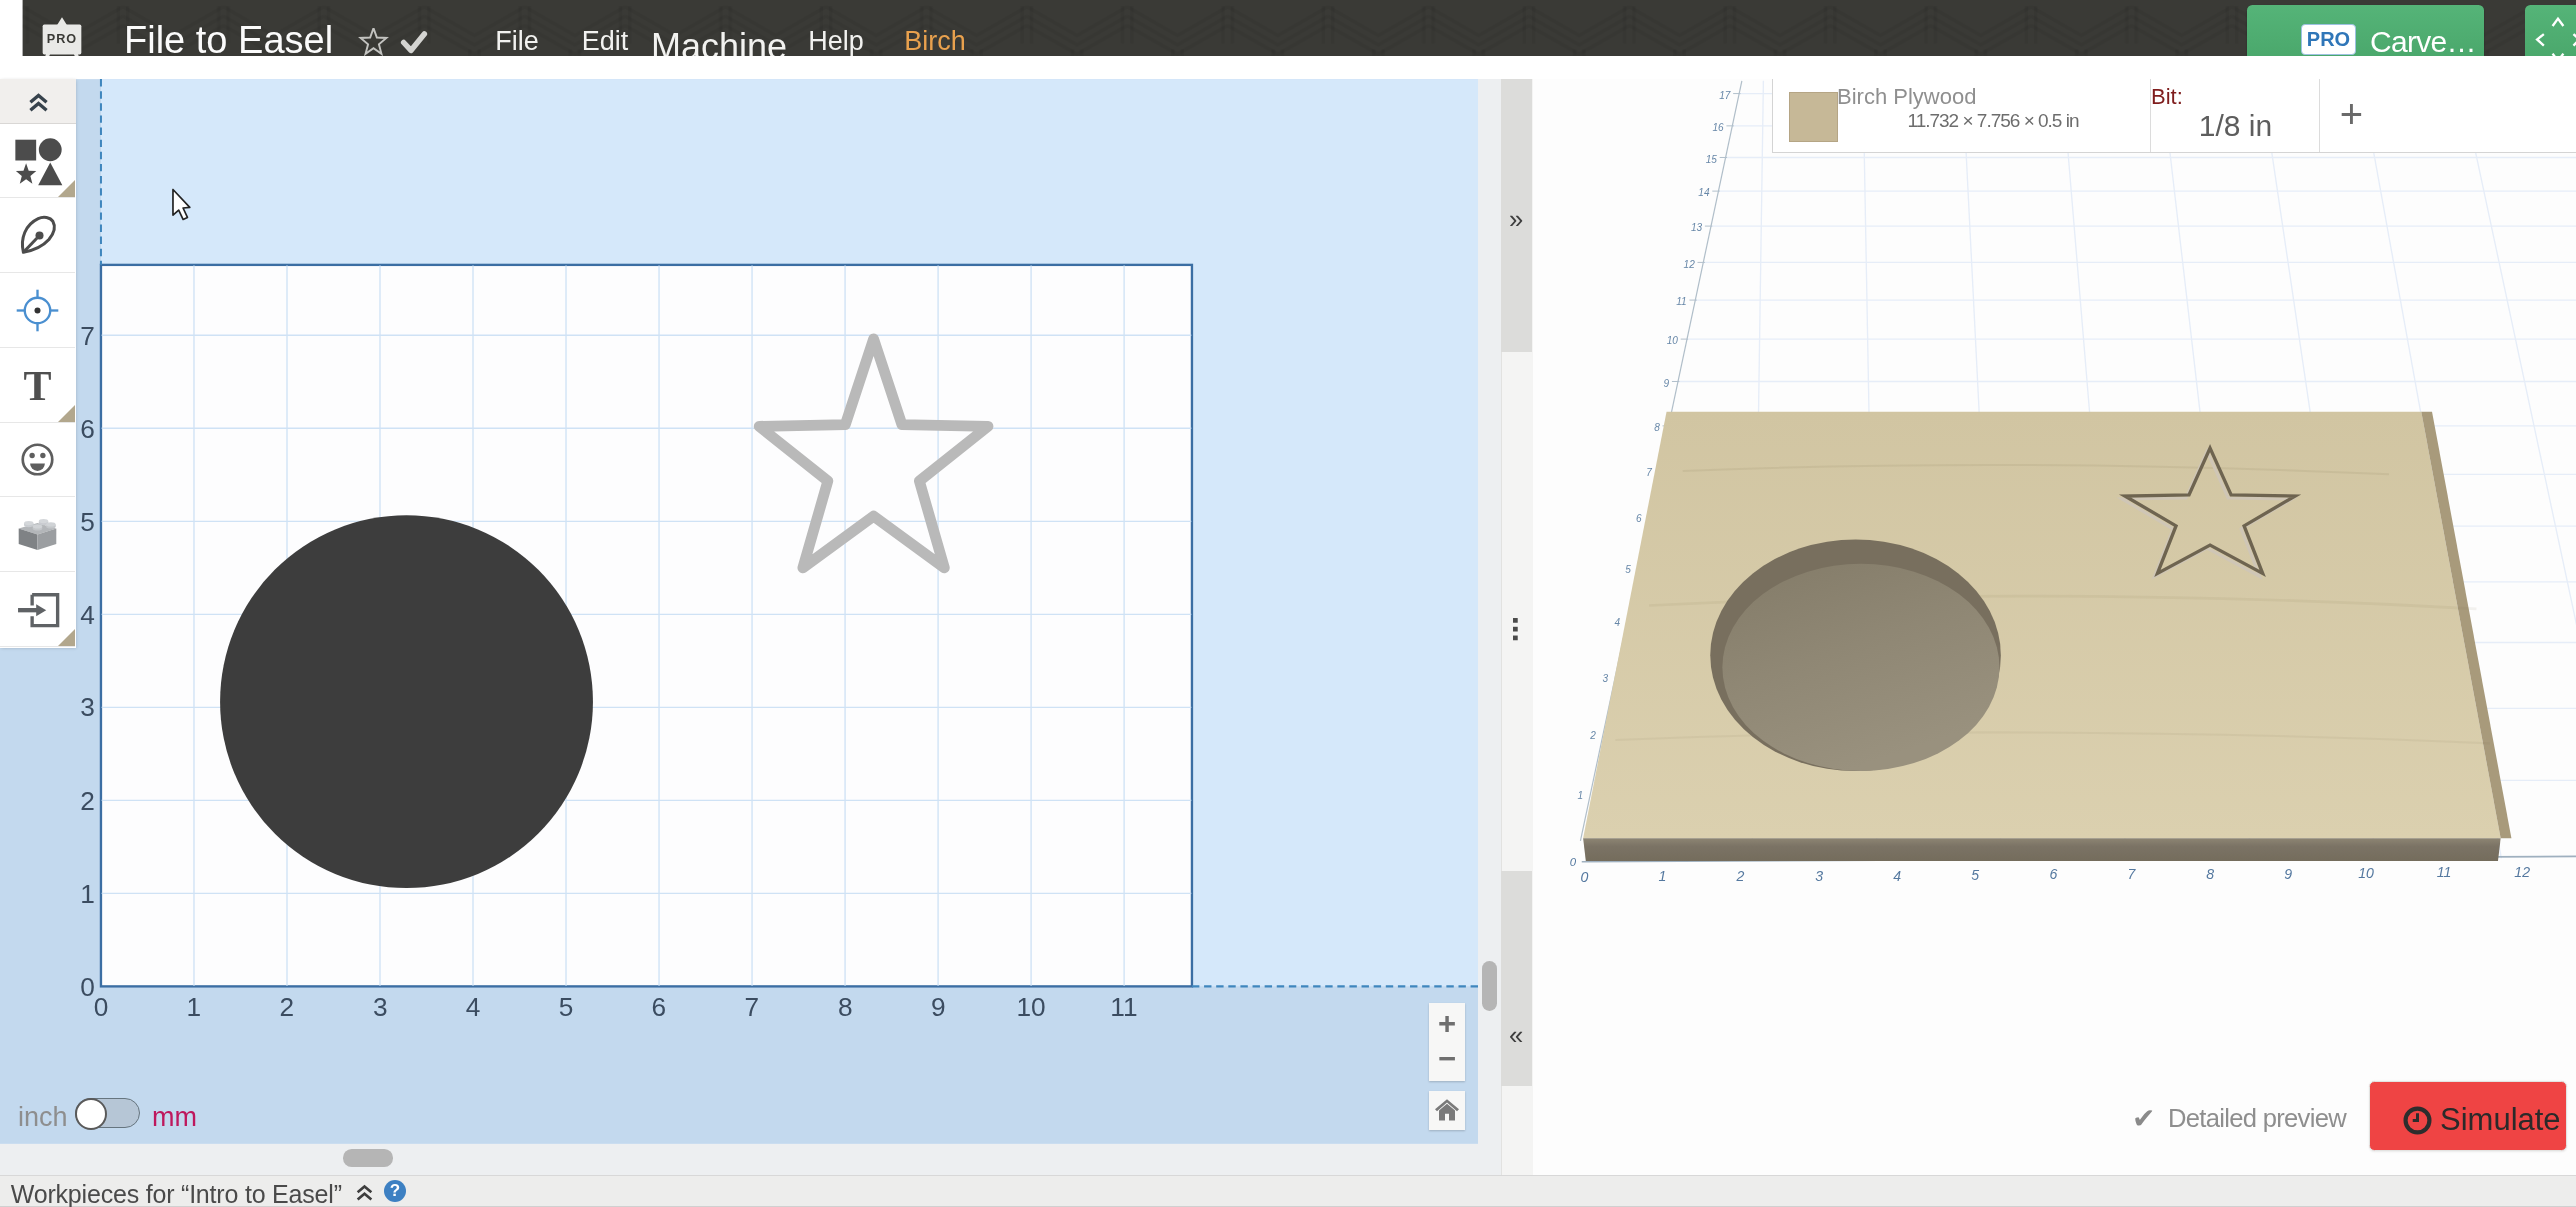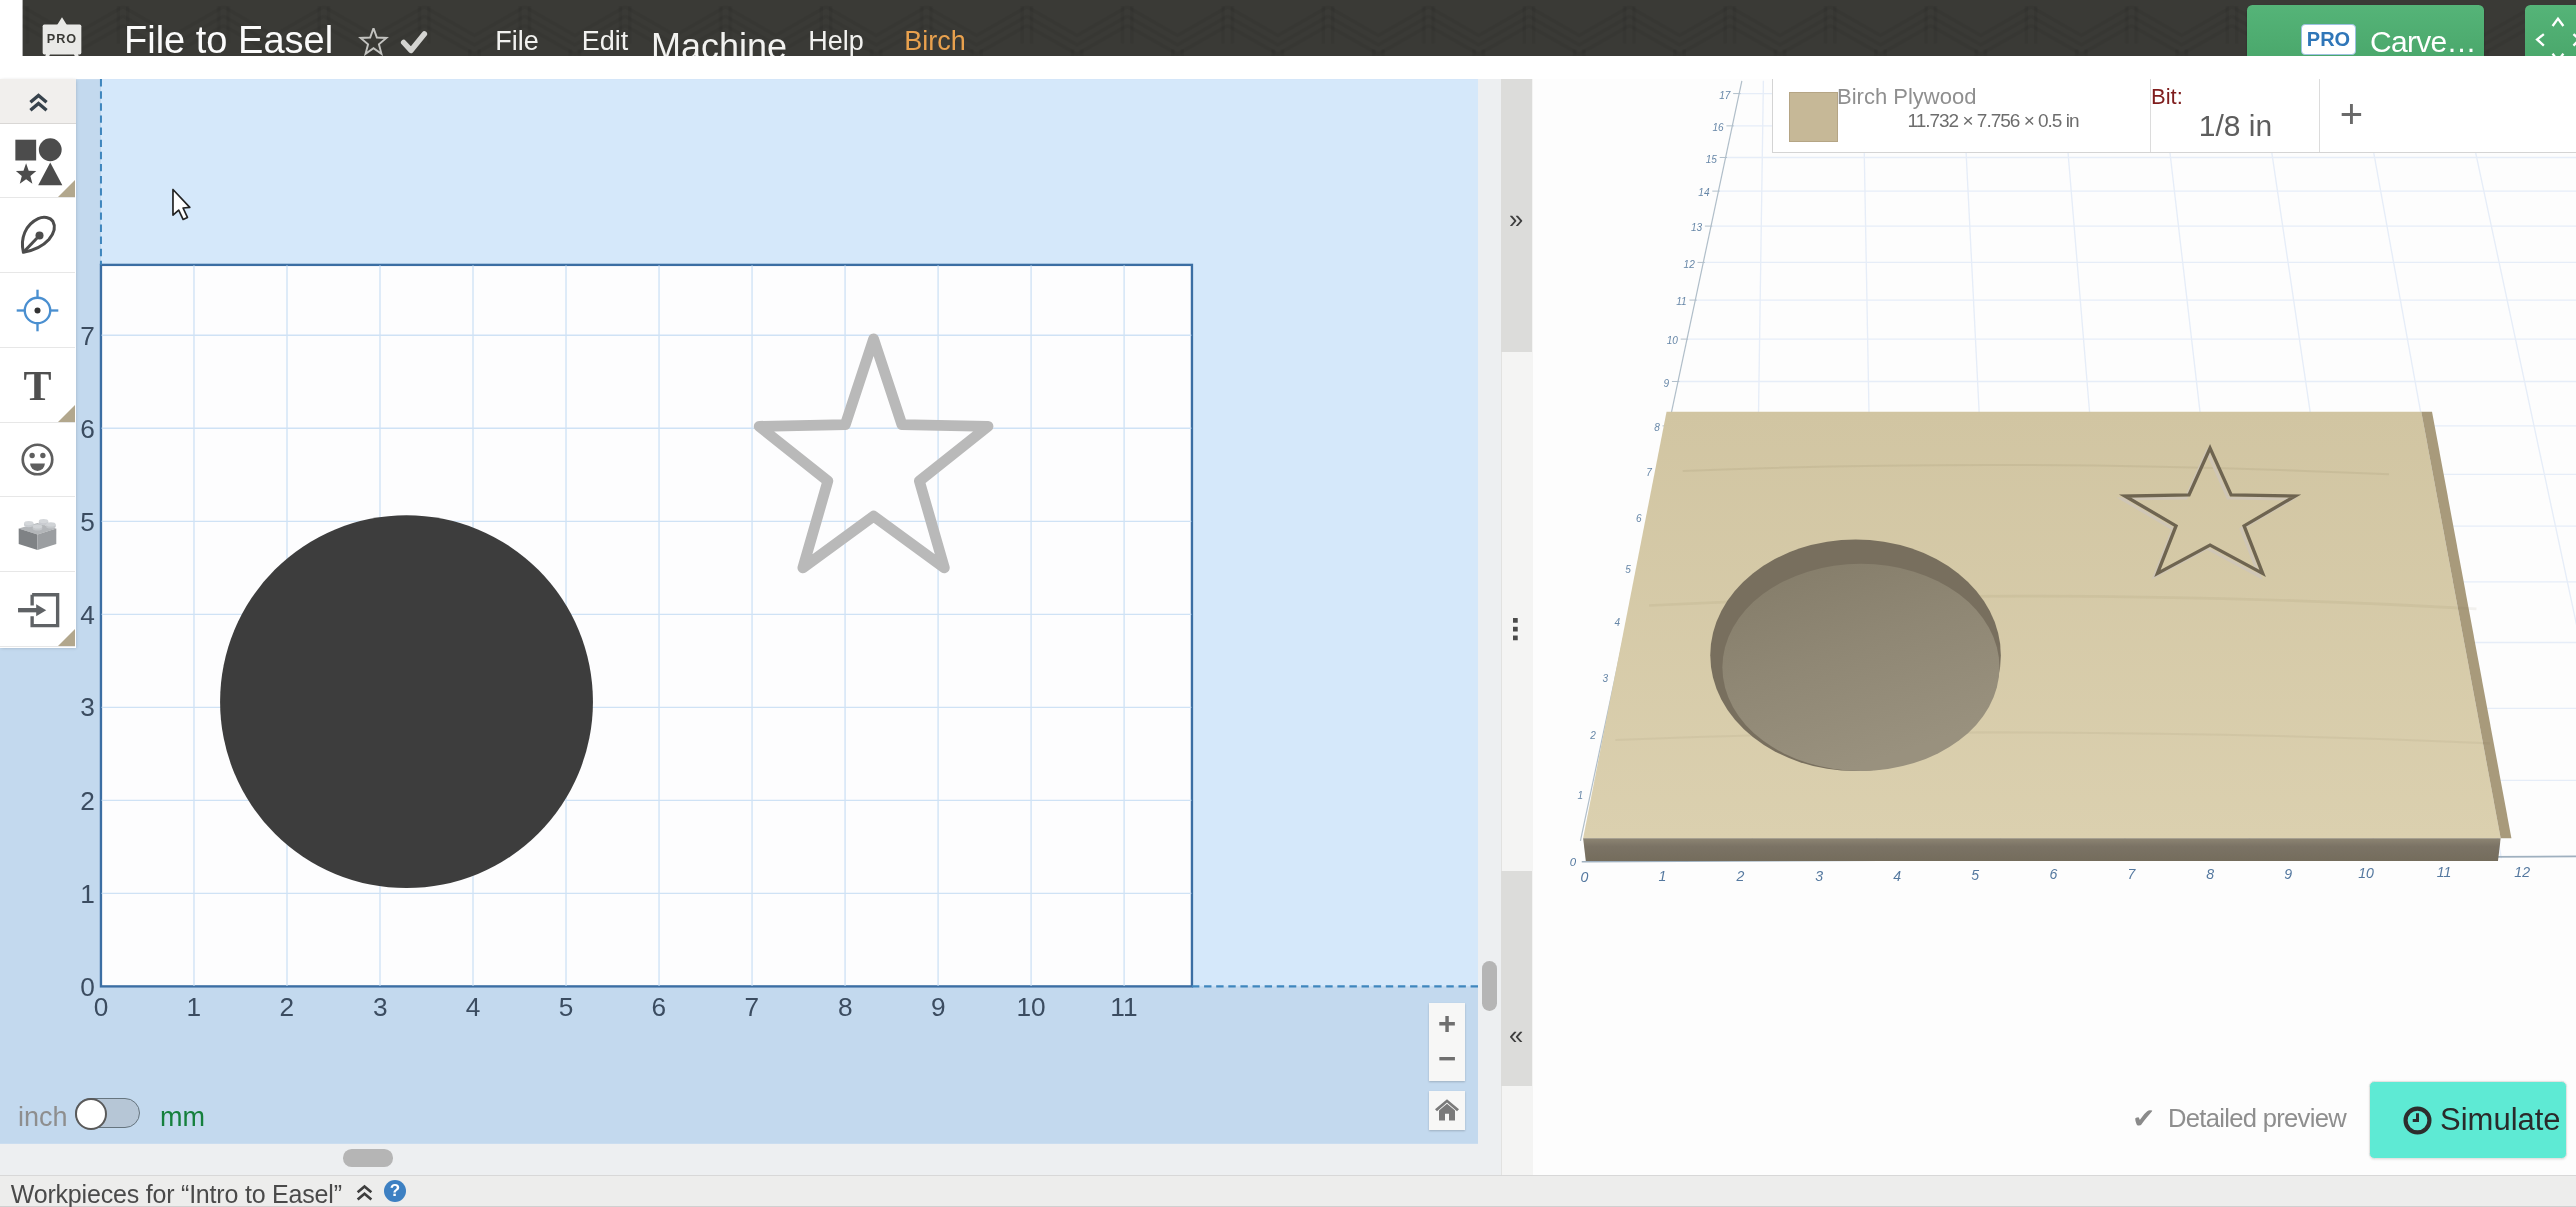--- a/index.html
+++ b/index.html
@@ -254,21 +254,21 @@
 <span style="position:absolute;left:10.8px;top:1180px;font-size:25px;letter-spacing:-0.2px;color:#4a4a4a">Workpieces for “Intro to Easel”</span>
 <svg width="19" height="17.5" viewBox="0 0 36 32" style="position:absolute;left:355px;top:1184px">
 <polyline points="5,15 18,4 31,15" fill="none" stroke="#3e3e3e" stroke-width="5"></polyline>
 <polyline points="5,29 18,18 31,29" fill="none" stroke="#3e3e3e" stroke-width="5"></polyline>
 </svg>
 <div style="position:absolute;left:384px;top:1180px;width:22px;height:22px;border-radius:50%;background:#3d80c2;text-align:center;line-height:22px;font-size:17px;font-weight:bold;color:#fff">?</div>
 
 <span style="position:absolute;left:13.5px;top:1102px;width:54px;text-align:right;font-size:27px;color:#8e8e8e">inch</span>
 <div style="position:absolute;left:75px;top:1098px;width:65px;height:30px;border-radius:15.5px;background:#b6c6d6;border:1.7px solid #66757f;box-sizing:border-box"></div>
 <div style="position:absolute;left:75px;top:1098px;width:32px;height:32px;border-radius:50%;background:#fff;border:2px solid #5a5a5a;box-sizing:border-box"></div>
-<span style="position:absolute;left:160px;top:1102px;font-size:27px;color:#15803d">mm</span>
+<span style="position:absolute;left:152px;top:1102px;font-size:27px;color:#be185d">mm</span>
 <div style="position:absolute;left:1429px;top:1003px;width:36px;height:78px;background:#f7f7f6;box-shadow:0 1.3px 2px rgba(0,0,0,0.2)">
 <span style="position:absolute;left:0;top:2.7px;width:100%;text-align:center;font-size:31px;font-weight:bold;color:#6f6f6f">+</span>
 <span style="position:absolute;left:0;top:38px;width:100%;text-align:center;font-size:31px;font-weight:bold;color:#6f6f6f">−</span>
 </div>
 <div style="position:absolute;left:1429px;top:1091px;width:36px;height:39px;background:#f7f7f6;box-shadow:0 1.3px 2px rgba(0,0,0,0.2)">
 <svg width="24" height="23" viewBox="0 0 36 34" style="position:absolute;left:6px;top:8px">
 <polygon points="18,0 36,15 33,18 18,5 3,18 0,15" fill="#7a7a7a"></polygon>
 <path d="M6 17 L18 7 L30 17 L30 32 L21 32 L21 22 L15 22 L15 32 L6 32 Z" fill="#7a7a7a"></path>
 </svg>
 </div>
@@ -278,21 +278,21 @@
 <div style="position:absolute;left:64px;top:4.7px;width:312px;text-align:left;font-size:22px;color:#8f8f8f">Birch Plywood</div>
 <div style="position:absolute;left:64px;top:31px;width:312px;text-align:center;font-size:19px;color:#6d6d6d;white-space:nowrap;letter-spacing:-1px">11.732 × 7.756 × 0.5 in</div>
 <div style="position:absolute;left:377px;top:0;width:169px;height:73px;border-left:1.3px solid #dcdcdc">
 <div style="position:absolute;left:0;top:4.7px;width:100%;font-size:22px;color:#7f1d1d">Bit:</div>
 <div style="position:absolute;left:0;top:30px;width:100%;text-align:center;font-size:30px;color:#5d5d5d">1/8 in</div>
 </div>
 <div style="position:absolute;left:546px;top:0;width:63px;height:73px;border-left:1.3px solid #dcdcdc;text-align:center;font-size:40px;font-weight:300;color:#6a6a6a;line-height:70px">+</div>
 </div>
 <span style="position:absolute;left:2132px;top:1102px;font-size:28px;color:#8a8a8a">✔</span>
 <span style="position:absolute;left:2168px;top:1104px;font-size:25.6px;letter-spacing:-0.7px;color:#8e8e8e">Detailed preview</span>
-<div style="position:absolute;left:2369px;top:1081px;width:198px;height:78px;background:#5eead4;border:0.7px solid #e3e3e1;border-radius:5.4px;box-sizing:border-box;box-shadow:0 0.7px 2px rgba(0,0,0,0.08)">
+<div style="position:absolute;left:2369px;top:1081px;width:198px;height:70px;background:#ef4444;border:0.7px solid #e3e3e1;border-radius:5.4px;box-sizing:border-box;box-shadow:0 0.7px 2px rgba(0,0,0,0.08)">
 <svg width="31" height="31" viewBox="0 0 52 52" style="position:absolute;left:32px;top:23px">
 <circle cx="26" cy="26" r="20" fill="none" stroke="#2d2d2d" stroke-width="7"></circle>
 <polyline points="26,14 26,26 18,26" fill="none" stroke="#2d2d2d" stroke-width="5"></polyline>
 </svg>
 <span style="position:absolute;left:70px;top:20px;font-size:31px;color:#2a2a2a">Simulate</span>
 </div>
 <div style="position:absolute;left:16px;top:0;width:2576px;height:56px;overflow:hidden">
 <svg width="2576" height="79" style="position:absolute;left:0;top:0" viewBox="0 0 3828 118">
 <defs>
         <pattern id="navp" width="150" height="130" patternUnits="userSpaceOnUse">

